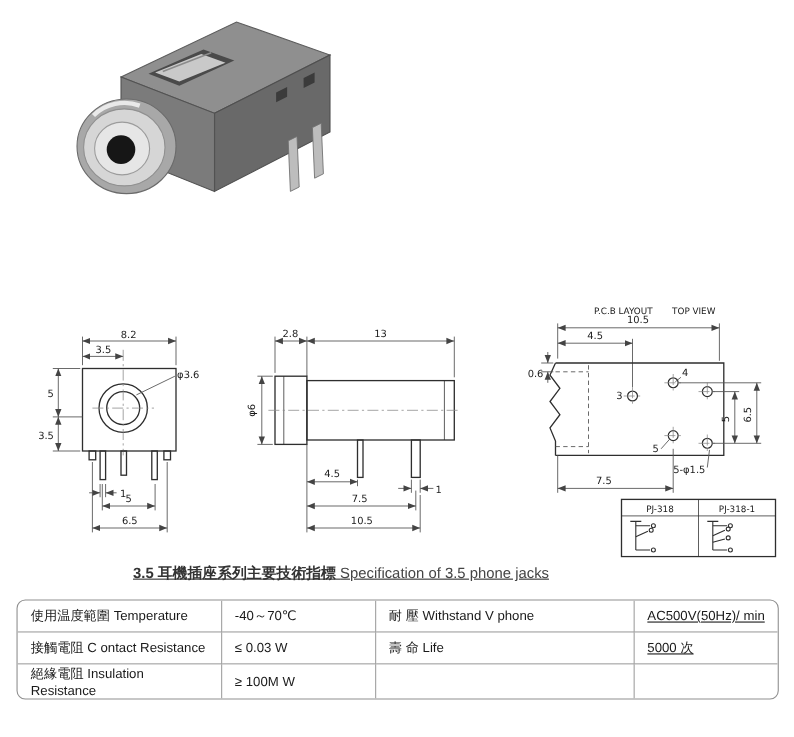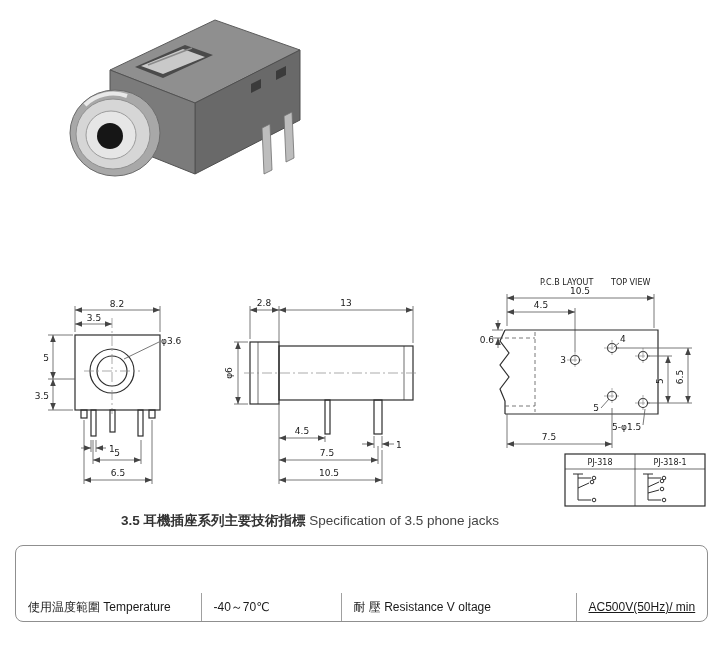--- a/index.html
+++ b/index.html
@@ -9,25 +9,25 @@
   .dwg text{font-family:"DejaVu Sans",sans-serif;font-size:9px;fill:#1a1a1a;}
   .dwg text.sm{font-size:8px;}
   .outline{fill:none;stroke:#2e2e2e;stroke-width:1.2;}
   .thin{fill:none;stroke:#2e2e2e;stroke-width:0.7;}
   .dim{fill:none;stroke:#555;stroke-width:0.8;}
   .center{fill:none;stroke:#888;stroke-width:0.7;stroke-dasharray:10 3 2 3;}
   .dash{fill:none;stroke:#555;stroke-width:0.8;stroke-dasharray:4 3;}
   .hole{fill:#ffffff;stroke:#2e2e2e;stroke-width:1.1;}
   .sym line,.sym path{stroke:#2e2e2e;stroke-width:1;fill:none;}
   .sym circle{stroke:#2e2e2e;stroke-width:1;fill:#fff;}
-  .caption{position:absolute;top:512px;left:0;width:620px;text-align:center;font-size:13.5px;color:#333;}
+  .caption{position:absolute;top:512px;left:0;width:620px;text-align:center;font-size:13.5px;color:#333;text-decoration:underline;}
   .caption .cap-zh{font-weight:bold;}
   .caption .cap-en{font-weight:normal;color:#444;}
   .spec-wrap{position:absolute;left:15px;top:545px;width:691px;border:1px solid #8f8f8f;border-radius:8px;overflow:hidden;background:#fff;}
-  .spec-wrap table{width:100%;border-collapse:collapse;margin-top:47px;}
+  .spec-wrap table{width:100%;border-collapse:collapse;}
   .spec-wrap td{border:1px solid #a0a0a0;font-size:12px;color:#1a1a1a;height:28px;padding:0 8px 0 12px;vertical-align:middle;}
   .spec-wrap tr:first-child td{border-top:none;}
   .spec-wrap tr:last-child td{border-bottom:none;}
   .spec-wrap td:first-child{border-left:none;}
   .spec-wrap td:last-child{border-right:none;text-decoration:underline;}
 </style>
 </head>
 <body>
 
 <div class="page">
@@ -262,20 +262,32 @@
       <colgroup>
           <col style="width:185px">
           <col style="width:140px">
           <col style="width:235px">
           <col style="width:131px">
         </colgroup>
       <tbody>
         <tr>
           <td>使用温度範圍 Temperature</td>
           <td>-40～70℃</td>
-          <td>耐 壓 Resistance V oltage</td>
+          <td>耐 壓 Withstand V phone</td>
           <td>AC500V(50Hz)/ min</td>
+        </tr>
+        <tr>
+          <td>接觸電阻 C ontact Resistance</td>
+          <td>≤ 0.03 W</td>
+          <td>壽 命 Life</td>
+          <td>5000 次</td>
+        </tr>
+        <tr>
+          <td>絕緣電阻 Insulation Resistance</td>
+          <td>≥ 100M W</td>
+          <td></td>
+          <td></td>
         </tr>
       </tbody>
     </table>
   </div>
 
 </div>
 
 </body></html>

